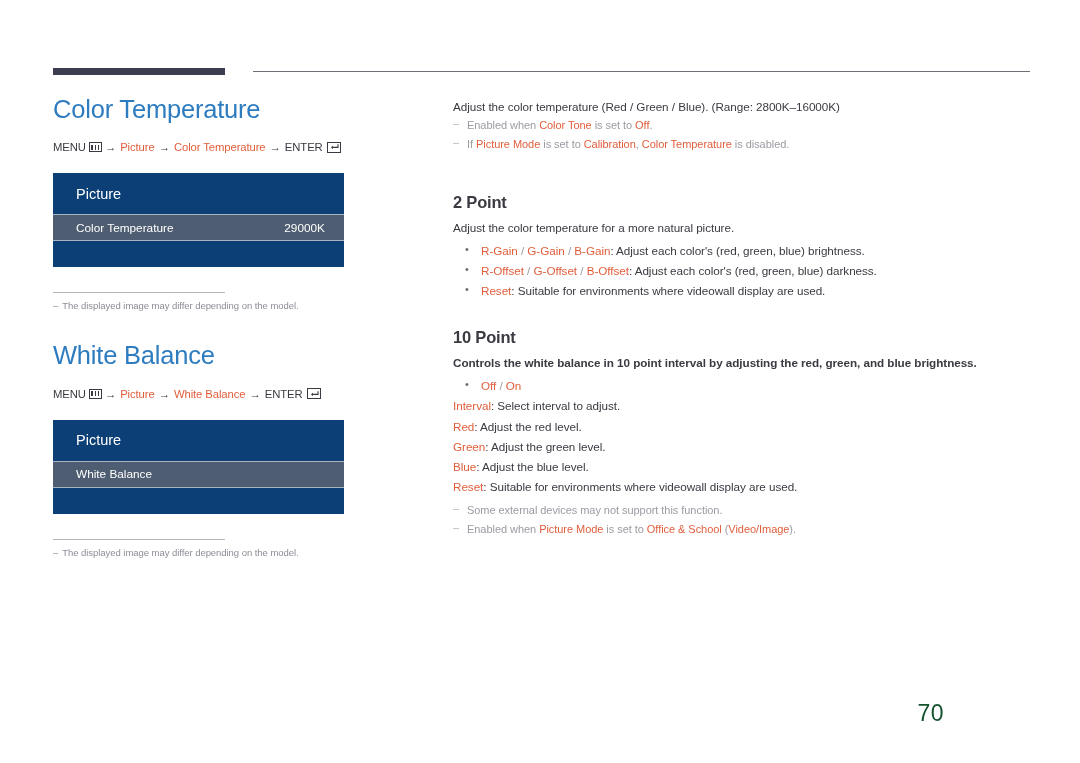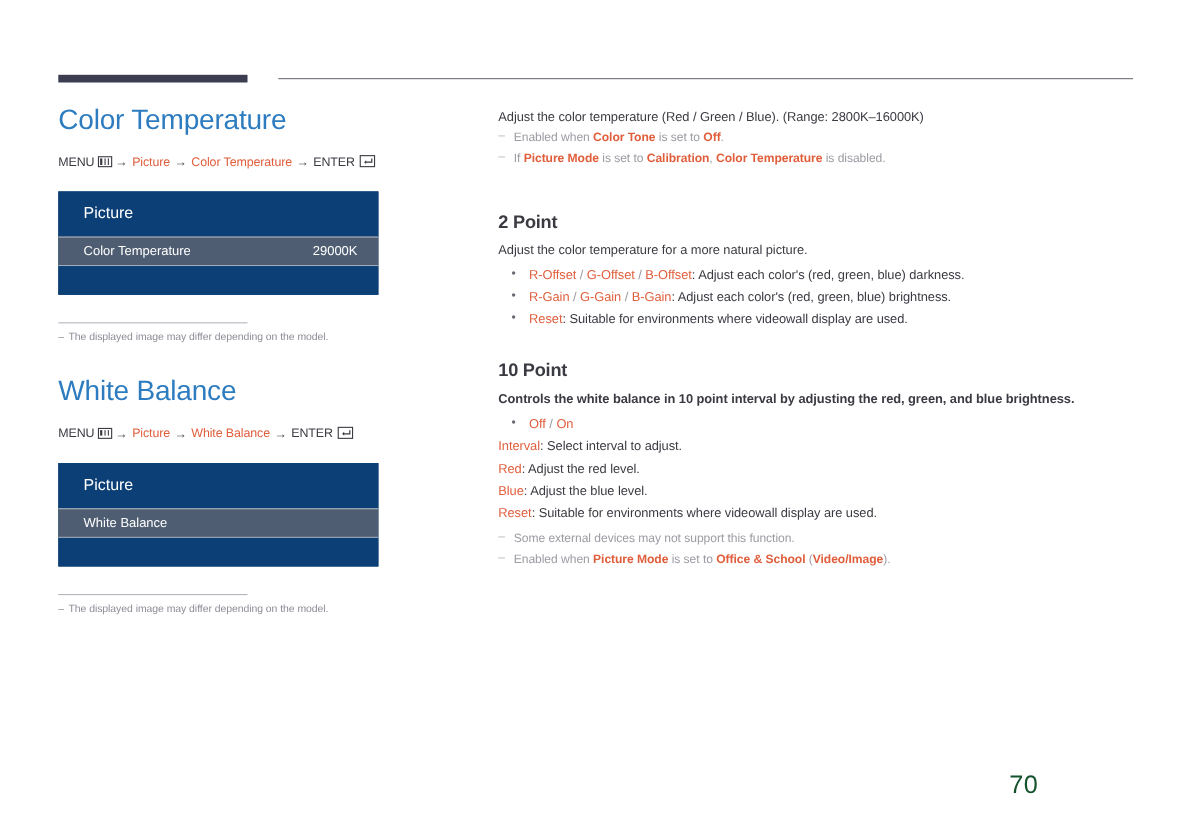--- a/index.html
+++ b/index.html
@@ -176,21 +176,21 @@
     padding-left: 14px;
     position: relative;
   }
   .dash-note::before {
     content: "\2013";
     position: absolute;
     left: 0;
     top: -2px;
     color: #b6b6bd;
   }
-  .dash-note .accent-b { color: #e05e3c; font-weight: bold; }
+  .dash-note .accent-b { color: #e05e3c; font-weight: normal; }
 
   h2.sub-title {
     font-size: 16.5px;
     font-weight: bold;
     color: #3a3a42;
     margin: 0;
     letter-spacing: -0.2px;
   }
 
   .bullet-list {
@@ -321,24 +321,24 @@
     <div class="dash-note">
       <span>If </span><span class="accent-b">Picture Mode</span><span> is set to </span><span class="accent-b">Calibration</span><span>, </span><span class="accent-b">Color Temperature</span><span> is disabled.</span>
     </div>
 
     <div class="blk-2point">
       <h2 class="sub-title">2 Point</h2>
       <div class="body-line" style="margin-top:7px;">Adjust the color temperature for a more natural picture.</div>
 
       <ul class="bullet-list">
         <li>
-          <span class="accent">R-Offset</span><span class="muted"> / </span><span class="accent">G-Offset</span><span class="muted"> / </span><span class="accent">B-Offset</span><span>: Adjust each color's (red, green, blue) darkness.</span>
+          <span class="accent">R-Gain</span><span class="muted"> / </span><span class="accent">G-Gain</span><span class="muted"> / </span><span class="accent">B-Gain</span><span>: Adjust each color's (red, green, blue) brightness.</span>
         </li>
         <li>
-          <span class="accent">R-Gain</span><span class="muted"> / </span><span class="accent">G-Gain</span><span class="muted"> / </span><span class="accent">B-Gain</span><span>: Adjust each color's (red, green, blue) brightness.</span>
+          <span class="accent">R-Offset</span><span class="muted"> / </span><span class="accent">G-Offset</span><span class="muted"> / </span><span class="accent">B-Offset</span><span>: Adjust each color's (red, green, blue) darkness.</span>
         </li>
         <li>
           <span class="accent">Reset</span><span>: Suitable for environments where videowall display are used.</span>
         </li>
       </ul>
     </div>
 
     <div class="blk-10point">
       <h2 class="sub-title">10 Point</h2>
       <div class="body-line" style="margin-top:7px;font-weight:bold;">Controls the white balance in 10 point interval by adjusting the red, green, and blue brightness.</div>
@@ -349,20 +349,23 @@
         </li>
       </ul>
 
       <div class="term-line">
         <span class="accent">Interval</span><span>: Select interval to adjust.</span>
       </div>
       <div class="term-line">
         <span class="accent">Red</span><span>: Adjust the red level.</span>
       </div>
       <div class="term-line">
+        <span class="accent">Green</span><span>: Adjust the green level.</span>
+      </div>
+      <div class="term-line">
         <span class="accent">Blue</span><span>: Adjust the blue level.</span>
       </div>
       <div class="term-line">
         <span class="accent">Reset</span><span>: Suitable for environments where videowall display are used.</span>
       </div>
 
       <div class="dash-note" style="margin-top:4px;">Some external devices may not support this function.</div>
 
       <div class="dash-note">
         <span>Enabled when </span><span class="accent-b">Picture Mode</span><span> is set to </span><span class="accent-b">Office &amp; School</span><span> (</span><span class="accent-b">Video/Image</span><span>).</span>

